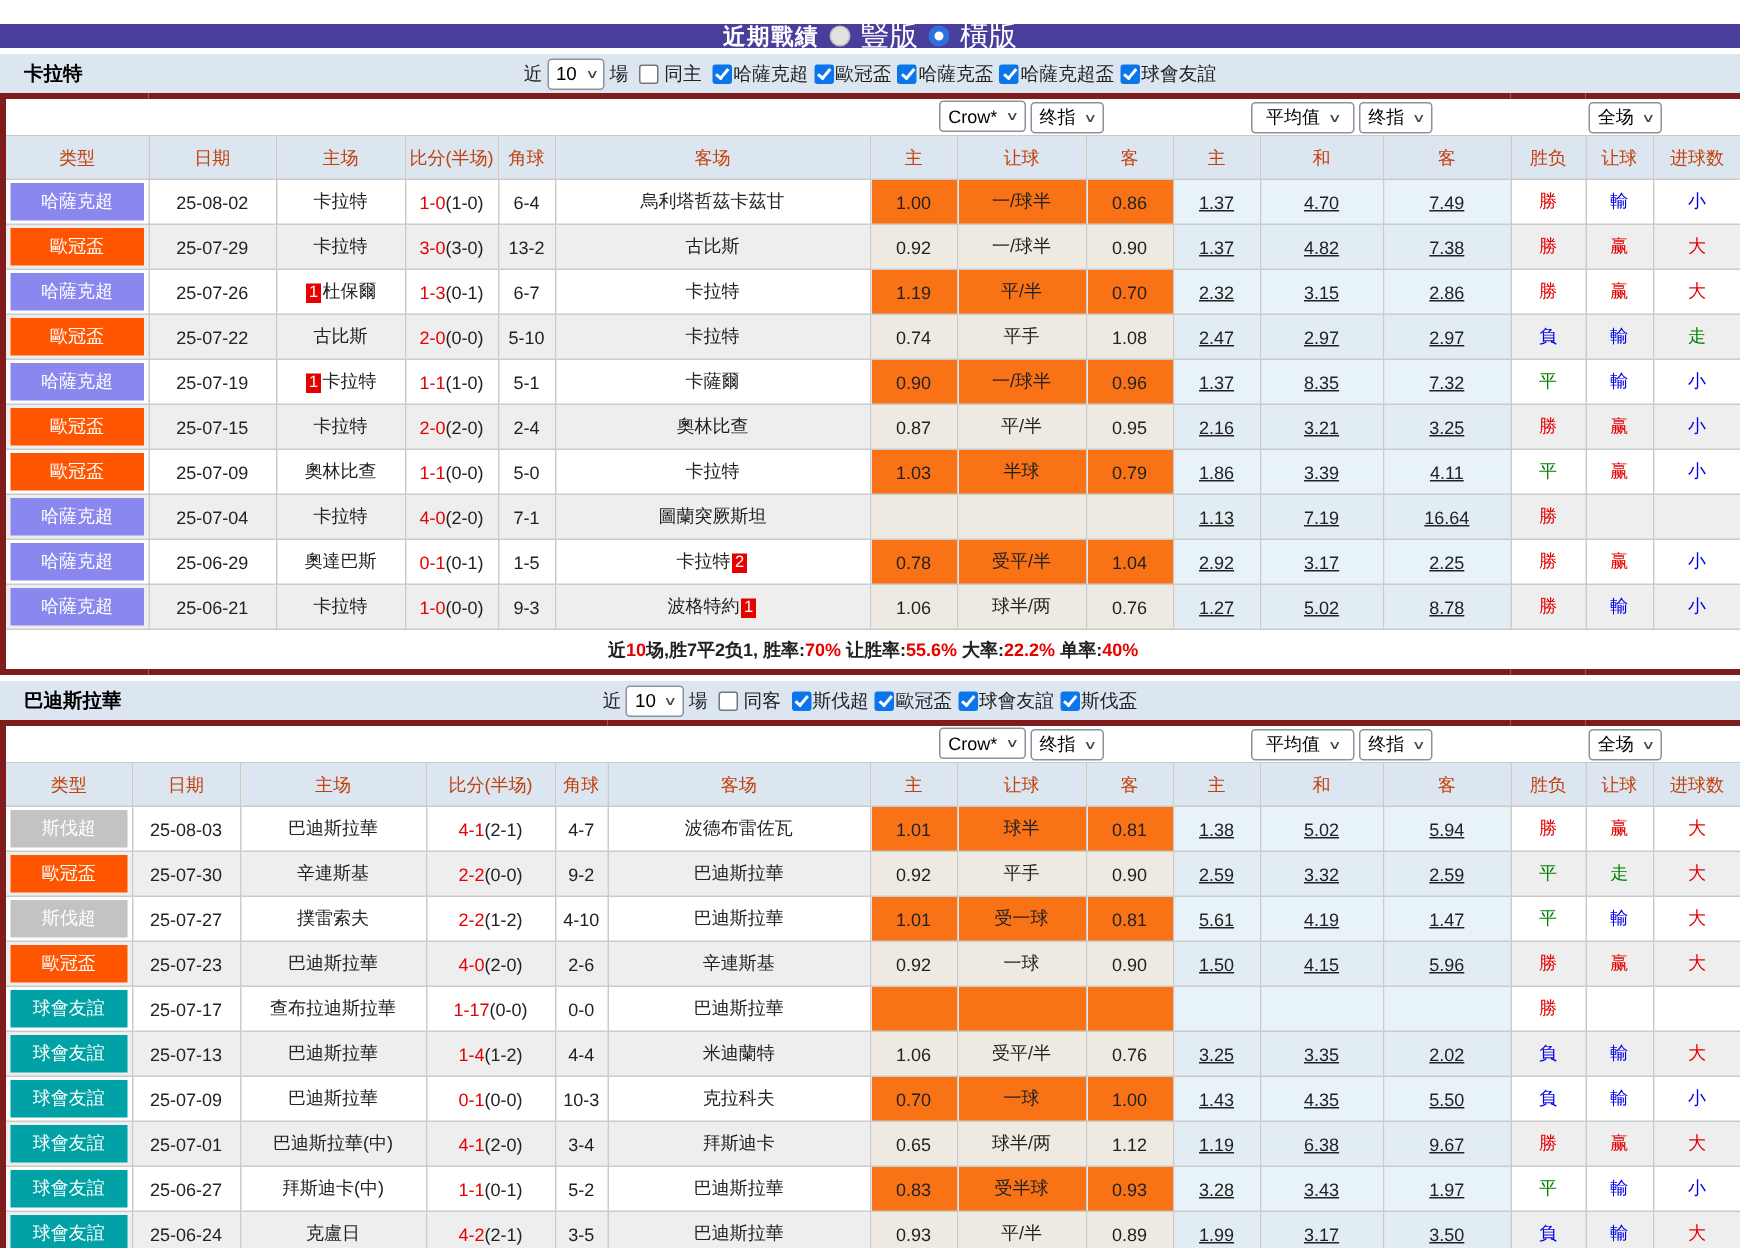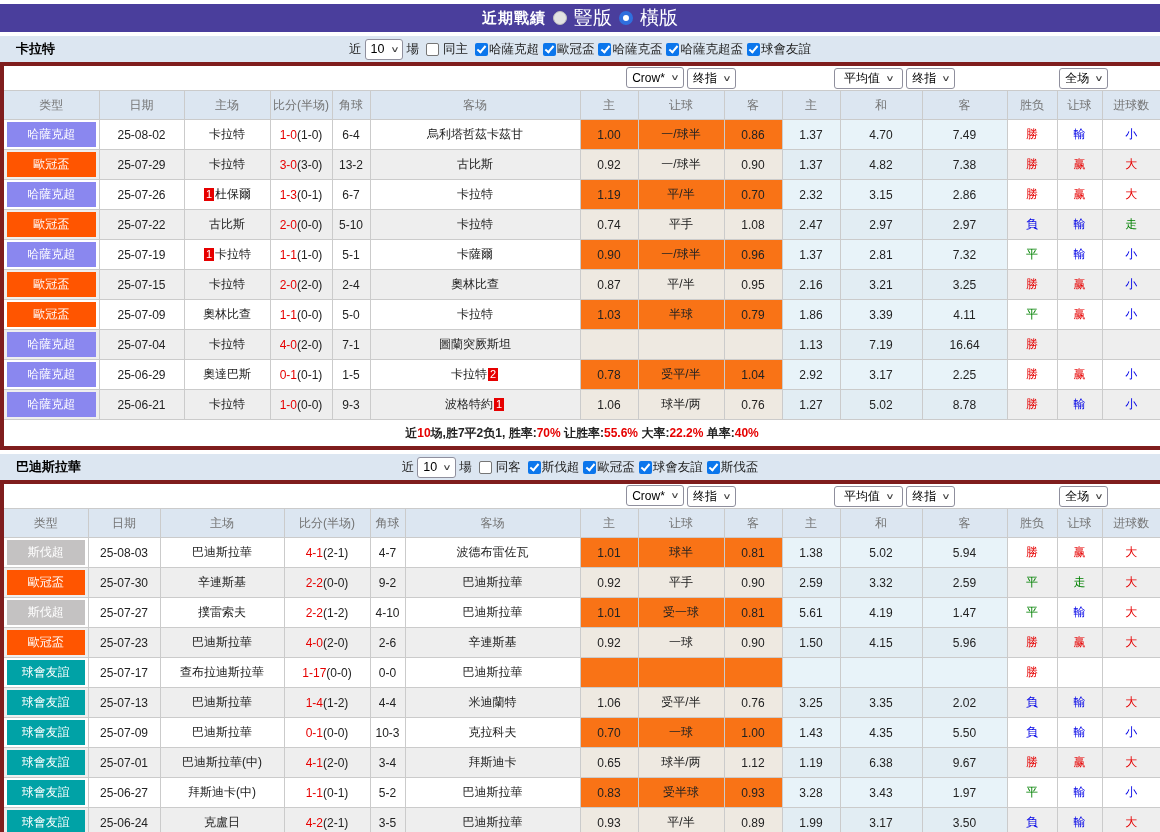--- a/index.html
+++ b/index.html
@@ -1,41 +1,41 @@
 <!DOCTYPE html>
 <html><head>
 <meta charset="utf-8">
 <style>
   html,body{margin:0;padding:0;background:#fff;}
   body{width:1160px;font-family:"Liberation Sans","DejaVu Sans",sans-serif;font-size:12px;color:#222;}
-  .topbar{margin-top:4px;height:28px;background:#4a3e9c;color:#fff;display:flex;align-items:center;justify-content:center;gap:7px;}
+  .topbar{margin-top:16px;height:16px;background:#4a3e9c;color:#fff;display:flex;align-items:center;justify-content:center;gap:7px;}
   .topbar .title{font-size:15px;font-weight:bold;letter-spacing:1px;}
   .radio{display:inline-block;border-radius:50%;vertical-align:-2px;}
   .radio.off{width:12px;height:12px;background:#e2e2e2;border:1px solid #bdbdbd;}
   .radio.on{width:6px;height:6px;background:#fff;border:4px solid #2f6fde;}
   .topbar .rlabel{font-size:19px;}
   .band{background:#dce6f1;height:26px;margin-top:4px;position:relative;display:flex;align-items:center;}
   .team-name{position:absolute;left:16px;font-weight:bold;font-size:13px;color:#000;}
   .filters{margin:0 auto;display:flex;align-items:center;gap:3px;font-size:12.5px;color:#222;}
   .sel{display:inline-flex;align-items:center;background:#fff;border:1px solid #8f8f9d;border-radius:3px;padding:1px 5px;height:17px;gap:7px;color:#000;cursor:default;}
   .sel .arr{font-size:8px;transform:scaleX(1.6);color:#444;}
   .sel.wide{padding:1px 9px;}
   .cb{display:inline-block;vertical-align:-2px;margin:0 1px 0 4px;}
   .cb.off{width:11px;height:11px;background:#fff;border:1px solid #767676;border-radius:2px;}
   .cb.on{width:13px;height:13px;background:#0b76ec;border-radius:2px;position:relative;}
   .cb.on::after{content:"";position:absolute;left:4.5px;top:1.5px;width:3px;height:7px;border:solid #fff;border-width:0 2px 2px 0;transform:rotate(40deg);}
   .league-filters{display:inline-flex;align-items:center;}
   table{width:1160px;table-layout:fixed;border-collapse:collapse;border:4px solid #7f1d1d;}
   th,td{border:1px solid #cbcbcb;text-align:center;padding:0;height:28px;overflow:hidden;white-space:nowrap;font-weight:normal;}
   tr.controls th{border:none;background:#fff;height:24px;}
-  tr.head-cells th{background:#dce6f1;color:#737373;}
+  tr.head-cells th{background:#dce6f1;color:#c2410c;}
   tbody tr:nth-child(even) td{background:#eeeeee;}
   tbody td.crow{background:#f97316;}
   tbody tr:nth-child(even) td.crow{background:#eee9e1;}
-  tbody td.avg{background:#e8f3f9;}
+  tbody td.avg{background:#e8f3f9;text-decoration:underline;}
   tbody tr:nth-child(even) td.avg{background:#e2edf3;}
   .badge{display:block;margin:2px 3px;padding:4px 0;color:#fff;}
   .lg-purple{background:#8a87ef;}
   .lg-orange{background:#ff5500;}
   .lg-silver{background:#c4c2c2;}
   .lg-teal{background:#00a2a6;}
   .green{color:#008000;}
   .r{color:#e60000;}
   .b{color:#0000e6;}
   .g{color:#008000;}
@@ -230,21 +230,21 @@
           </td>
           <td>25-07-19</td>
           <td><span class="redcard">1</span><a class="team green">卡拉特</a></td>
           <td><span class="score-full">1-1</span><span>(1-0)</span></td>
           <td>5-1</td>
           <td><a class="team">卡薩爾</a></td>
           <td class="crow">0.90</td>
           <td class="crow">一/球半</td>
           <td class="crow">0.96</td>
           <td class="avg">1.37</td>
-          <td class="avg">2.81</td>
+          <td class="avg">8.35</td>
           <td class="avg">7.32</td>
           <td class="g">平</td>
           <td class="b">輸</td>
           <td class="b">小</td>
         </tr>
         <tr>
           <td>
             <span class="badge lg-orange">歐冠盃</span>
           </td>
           <td>25-07-15</td>

